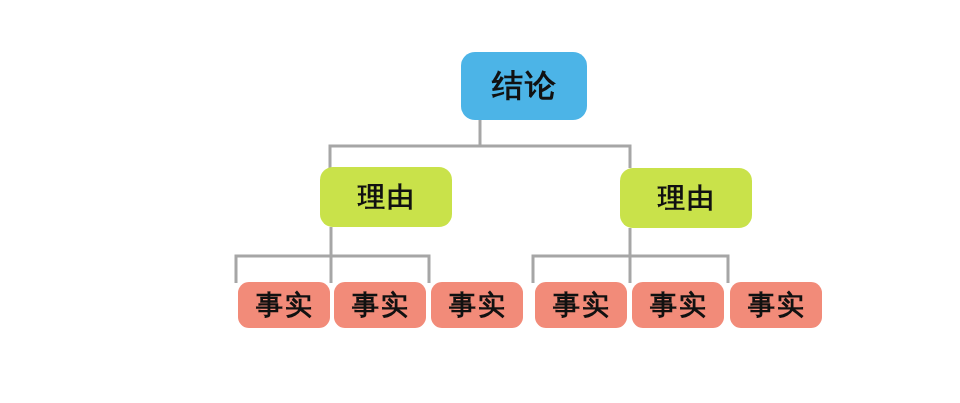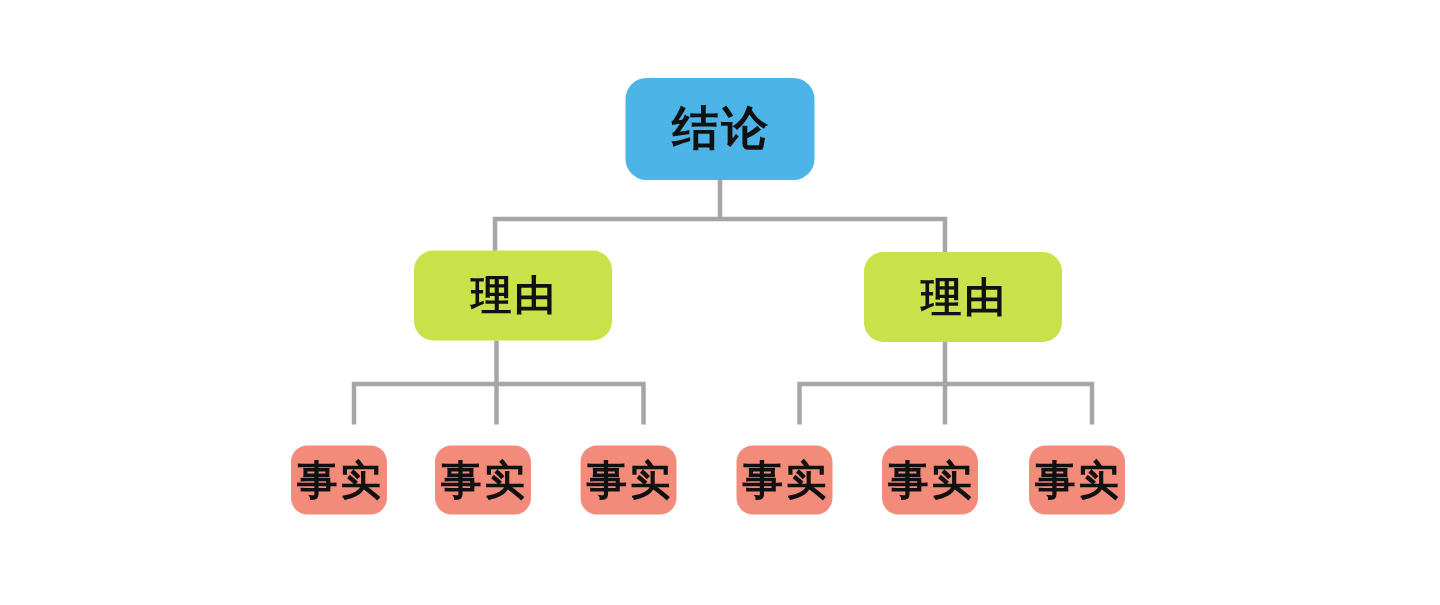--- a/index.html
+++ b/index.html
@@ -30,37 +30,38 @@
   .node {
     position: absolute;
     display: flex;
     align-items: center;
     justify-content: center;
     font-weight: bold;
     color: var(--color-text, #111111);
     letter-spacing: 2px;
     text-indent: 2px; 
     box-sizing: border-box;
+    margin-left: 44px;
   }
   .n-root {
     left: 417px; top: 52px; width: 126px; height: 68px;
     background: var(--color-conclusion-fill, #4cb4e7);
     border-radius: 14px;
     font-size: 31px;
   }
   .n-reason {
     width: 132px; height: 60px;
     background: var(--color-reason-fill, #c9e24a);
     border-radius: 13px;
     font-size: 27px;
   }
   .n-r1 { left: 276px; top: 167px; }
   .n-r2 { left: 576px; top: 168px; }
   .n-fact {
-    top: 297px; width: 64px; height: 46px;
+    top: 282px; width: 92px; height: 46px;
     background: var(--color-fact-fill, #f28b79);
     border-radius: 11px;
     font-size: 27px;
   }
   .n-f1 { left: 194px; }
   .n-f2 { left: 290px; }
   .n-f3 { left: 387px; }
   .n-f4 { left: 491px; }
   .n-f5 { left: 588px; }
   .n-f6 { left: 686px; }

